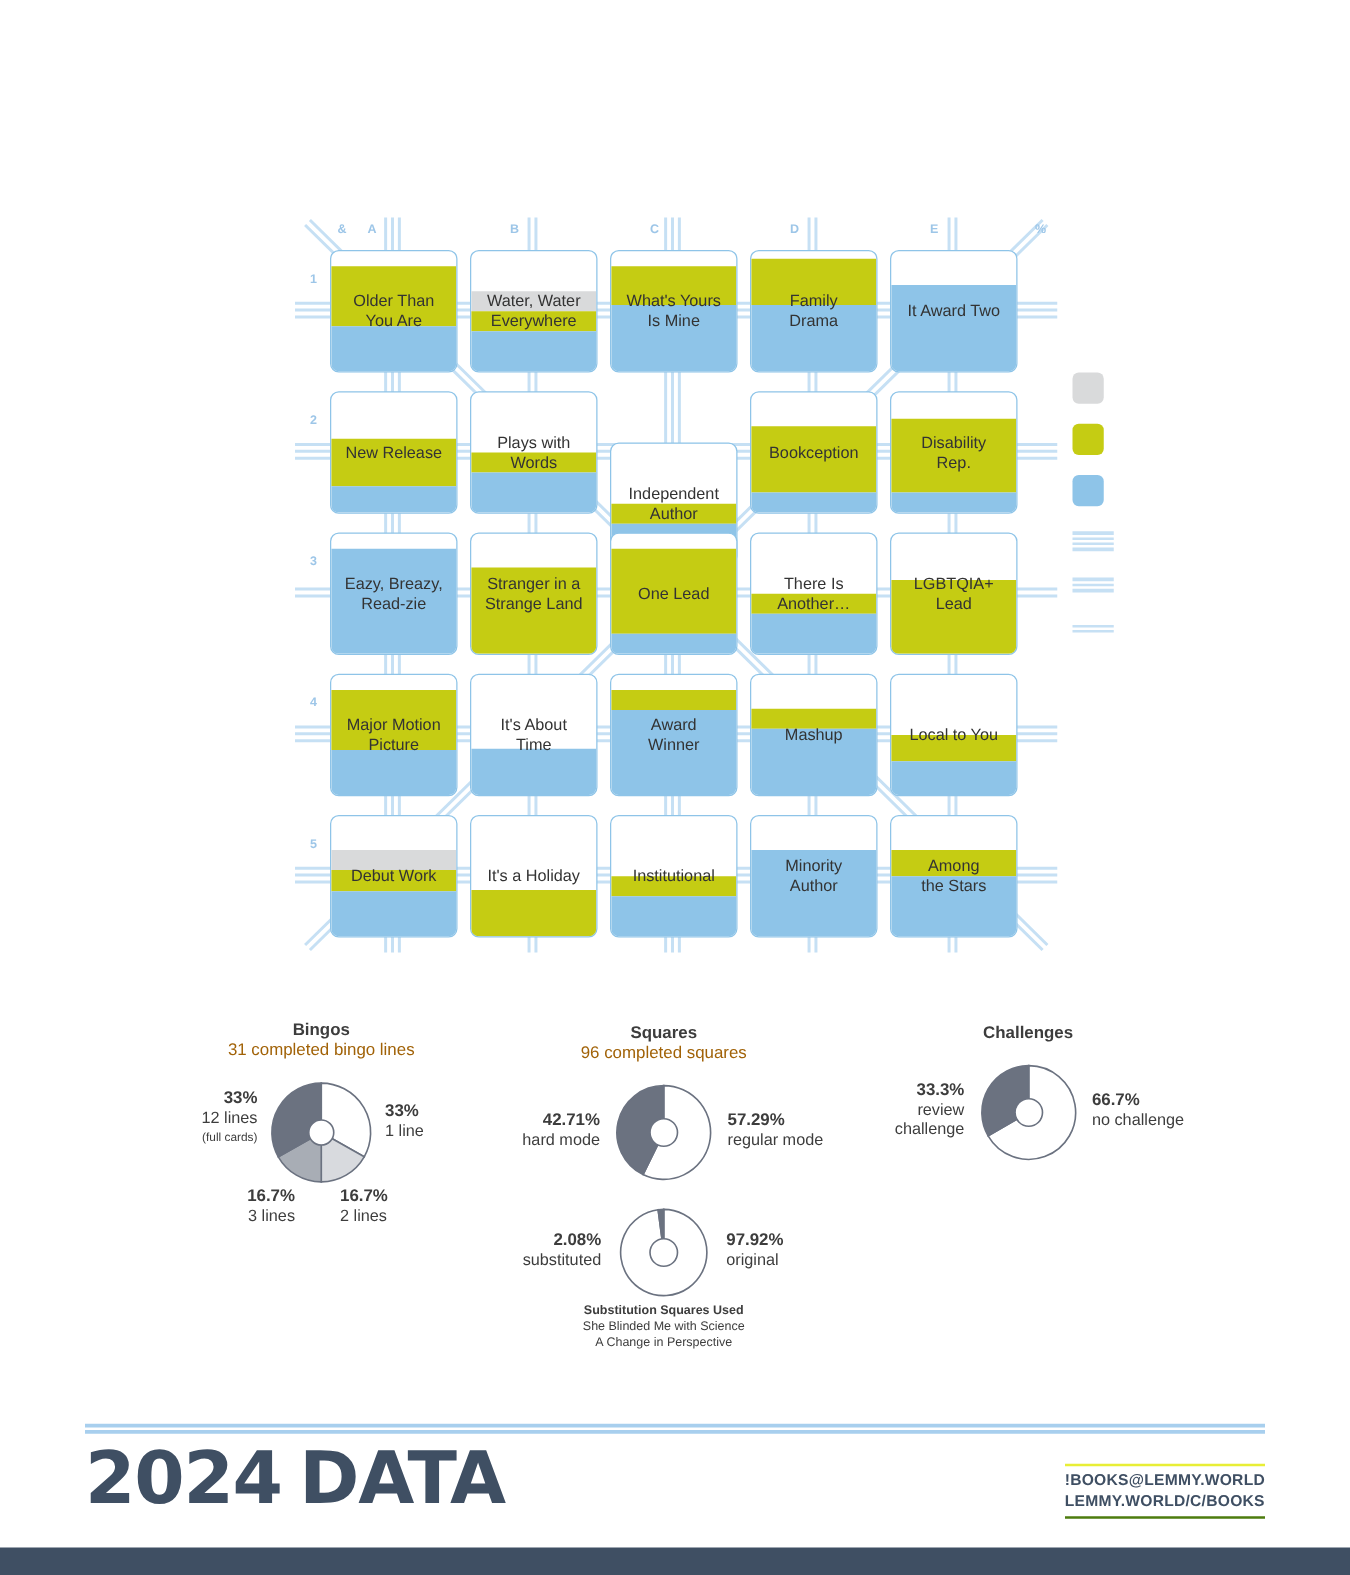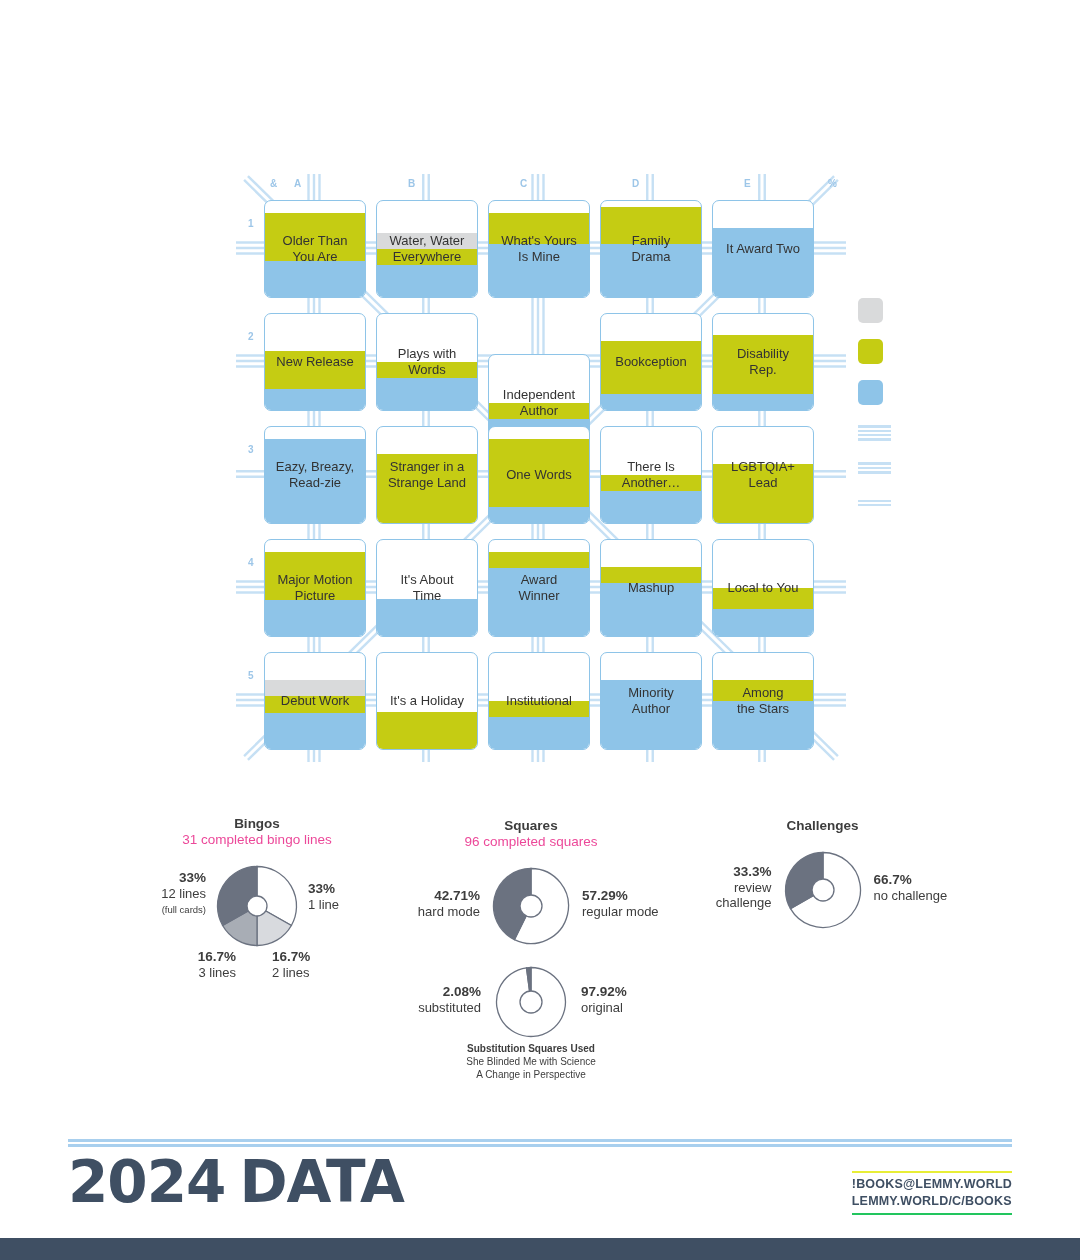--- a/index.html
+++ b/index.html
@@ -59,21 +59,21 @@
   #legend-lines { position: absolute; left: 858px; top: 425px; width: 200px; }
   .ll-row { display: flex; align-items: center; margin-bottom: 19px; height: 16px; }
   .ll-icon { width: 33px; margin-right: 7px; display: flex; flex-direction: column;
              justify-content: center; gap: 2px; }
   .ll-icon i { display: block; height: 2.4px; background: #c6e0f4; width: 100%; }
   .ll-txt { font-size: 13.5px; font-weight: 700; color: #3d3d3d; }
 
   
   .donut-block { position: absolute; text-align: center; }
   .donut-title { font-size: 13.5px; font-weight: 700; color: #3d3d3d; }
-  .donut-sub { font-size: 13.5px; color: #ec4899; margin-top: 1px; }
+  .donut-sub { font-size: 13.5px; color: #a16207; margin-top: 1px; }
   .donut-wrap { position: relative; margin: 0 auto; }
   .donut-lbl { position: absolute; font-size: 13px; line-height: 15.5px; color: #3d3d3d; white-space: nowrap; }
   .donut-lbl b { font-weight: 700; font-size: 13.5px; }
   .donut-lbl .tiny { font-size: 9.5px; }
 
   .sub-note { font-size: 10px; line-height: 13px; color: #3d3d3d; text-align:center; }
   .sub-note .sn-title { font-weight: 700; font-size: 10px; }
 
   
   #footer { position: absolute; left: 0; bottom: 0; width: 1080px; height: 135px; }
@@ -88,21 +88,21 @@
   }
   #bigtitle .hl {
     color: #e8ee36;
     -webkit-text-stroke: 2.5px #3f4f63;
     paint-order: stroke fill;
     text-shadow: 3px 4px 0 #3f4f63;
   }
   #urls {
     position: absolute; right: 68px; top: 46px; text-align: left;
     font-size: 12.5px; font-weight: 700; color: #3f4f63; line-height: 17px;
-    border-top: 2px solid #e8ee36; border-bottom: 2px solid #22c55e;
+    border-top: 2px solid #e8ee36; border-bottom: 2px solid #4d7c0f;
     padding: 3px 0 3px 0; letter-spacing: .2px;
   }
   #footbar { position: absolute; left: 0; bottom: 0; width: 1080px; height: 22px; background: #3f4f63; }
 </style>
 </head>
 <body>
 
 <div class="header">
 </div>
 
@@ -243,21 +243,21 @@
           <div class="seg" style="height: 69.12px; background: rgb(197, 204, 19);"></div>
         </div>
         <div class="label">Stranger in a
 Strange Land</div>
       </div>
       <div class="cell" style="left: 252px; top: 258px;">
         <div class="fills">
           <div class="seg" style="height: 68.16px; background: rgb(197, 204, 19);"></div>
           <div class="seg" style="height: 16.32px; background: rgb(142, 196, 232);"></div>
         </div>
-        <div class="label">One Words</div>
+        <div class="label">One Lead</div>
       </div>
       <div class="cell" style="left: 364px; top: 258px;">
         <div class="fills">
           <div class="seg" style="height: 16.32px; background: rgb(197, 204, 19);"></div>
           <div class="seg" style="height: 31.68px; background: rgb(142, 196, 232);"></div>
         </div>
         <div class="label">There Is
 Another…</div>
       </div>
       <div class="cell" style="left: 476px; top: 258px;">

